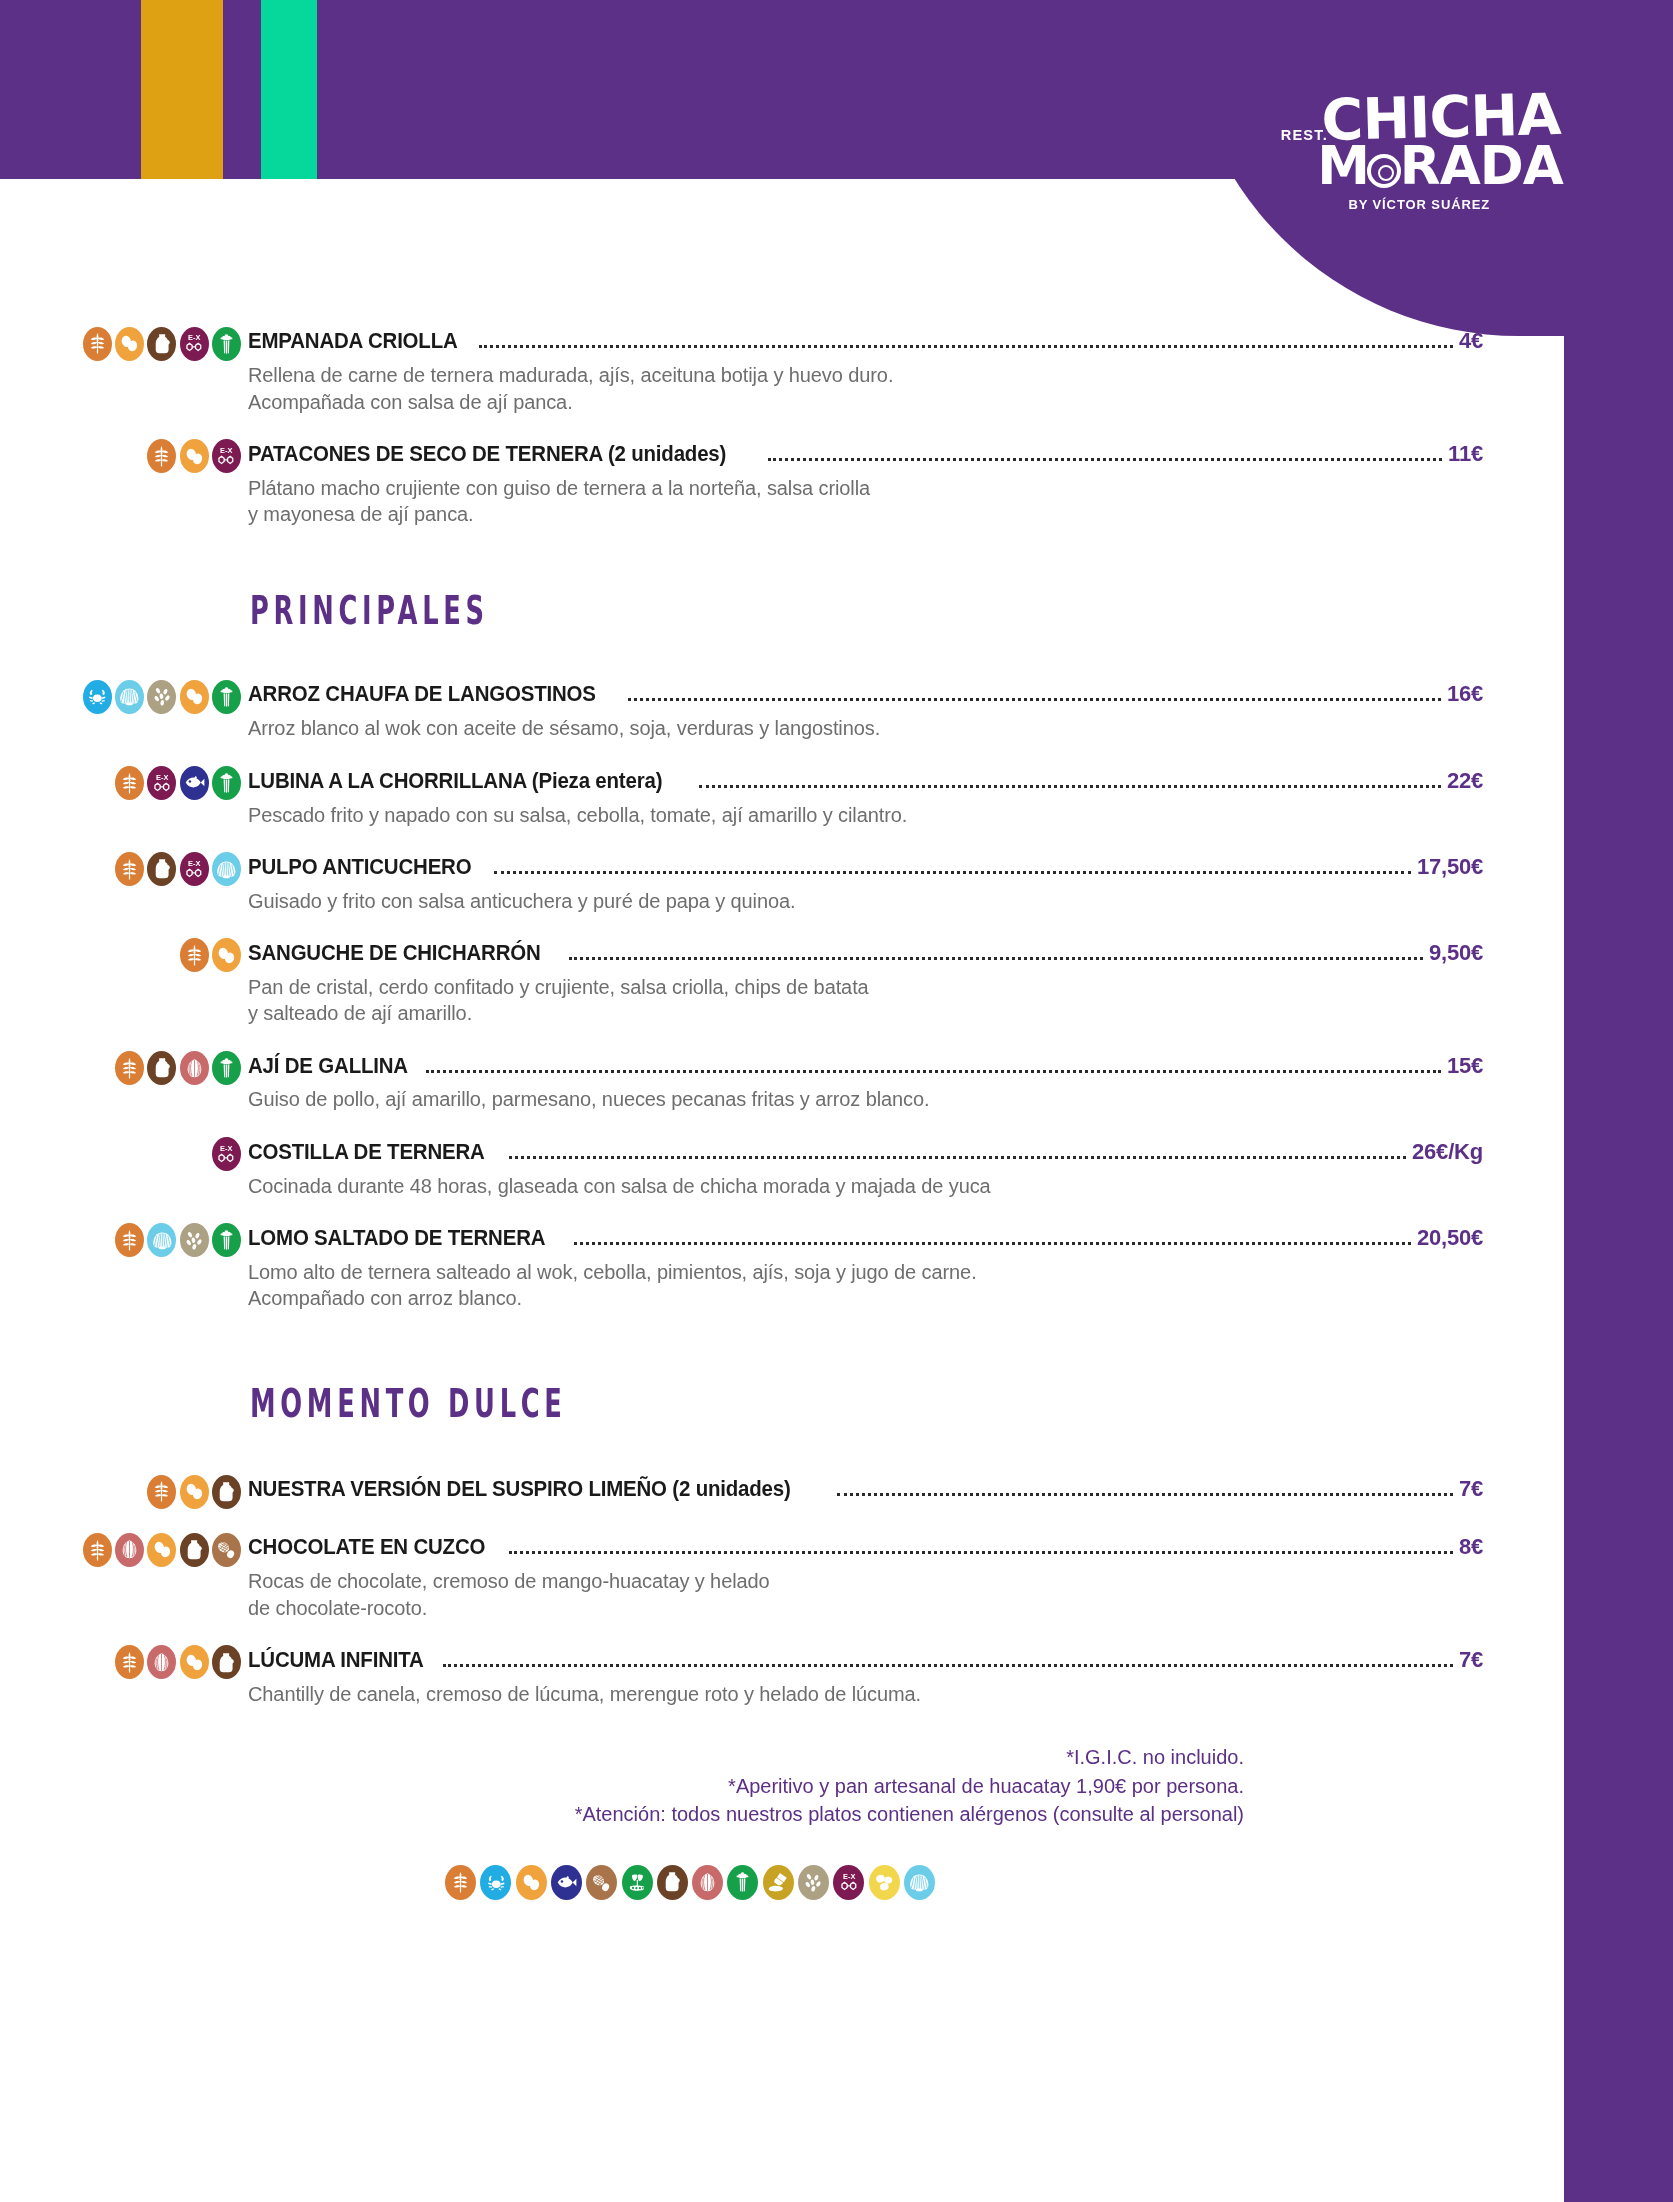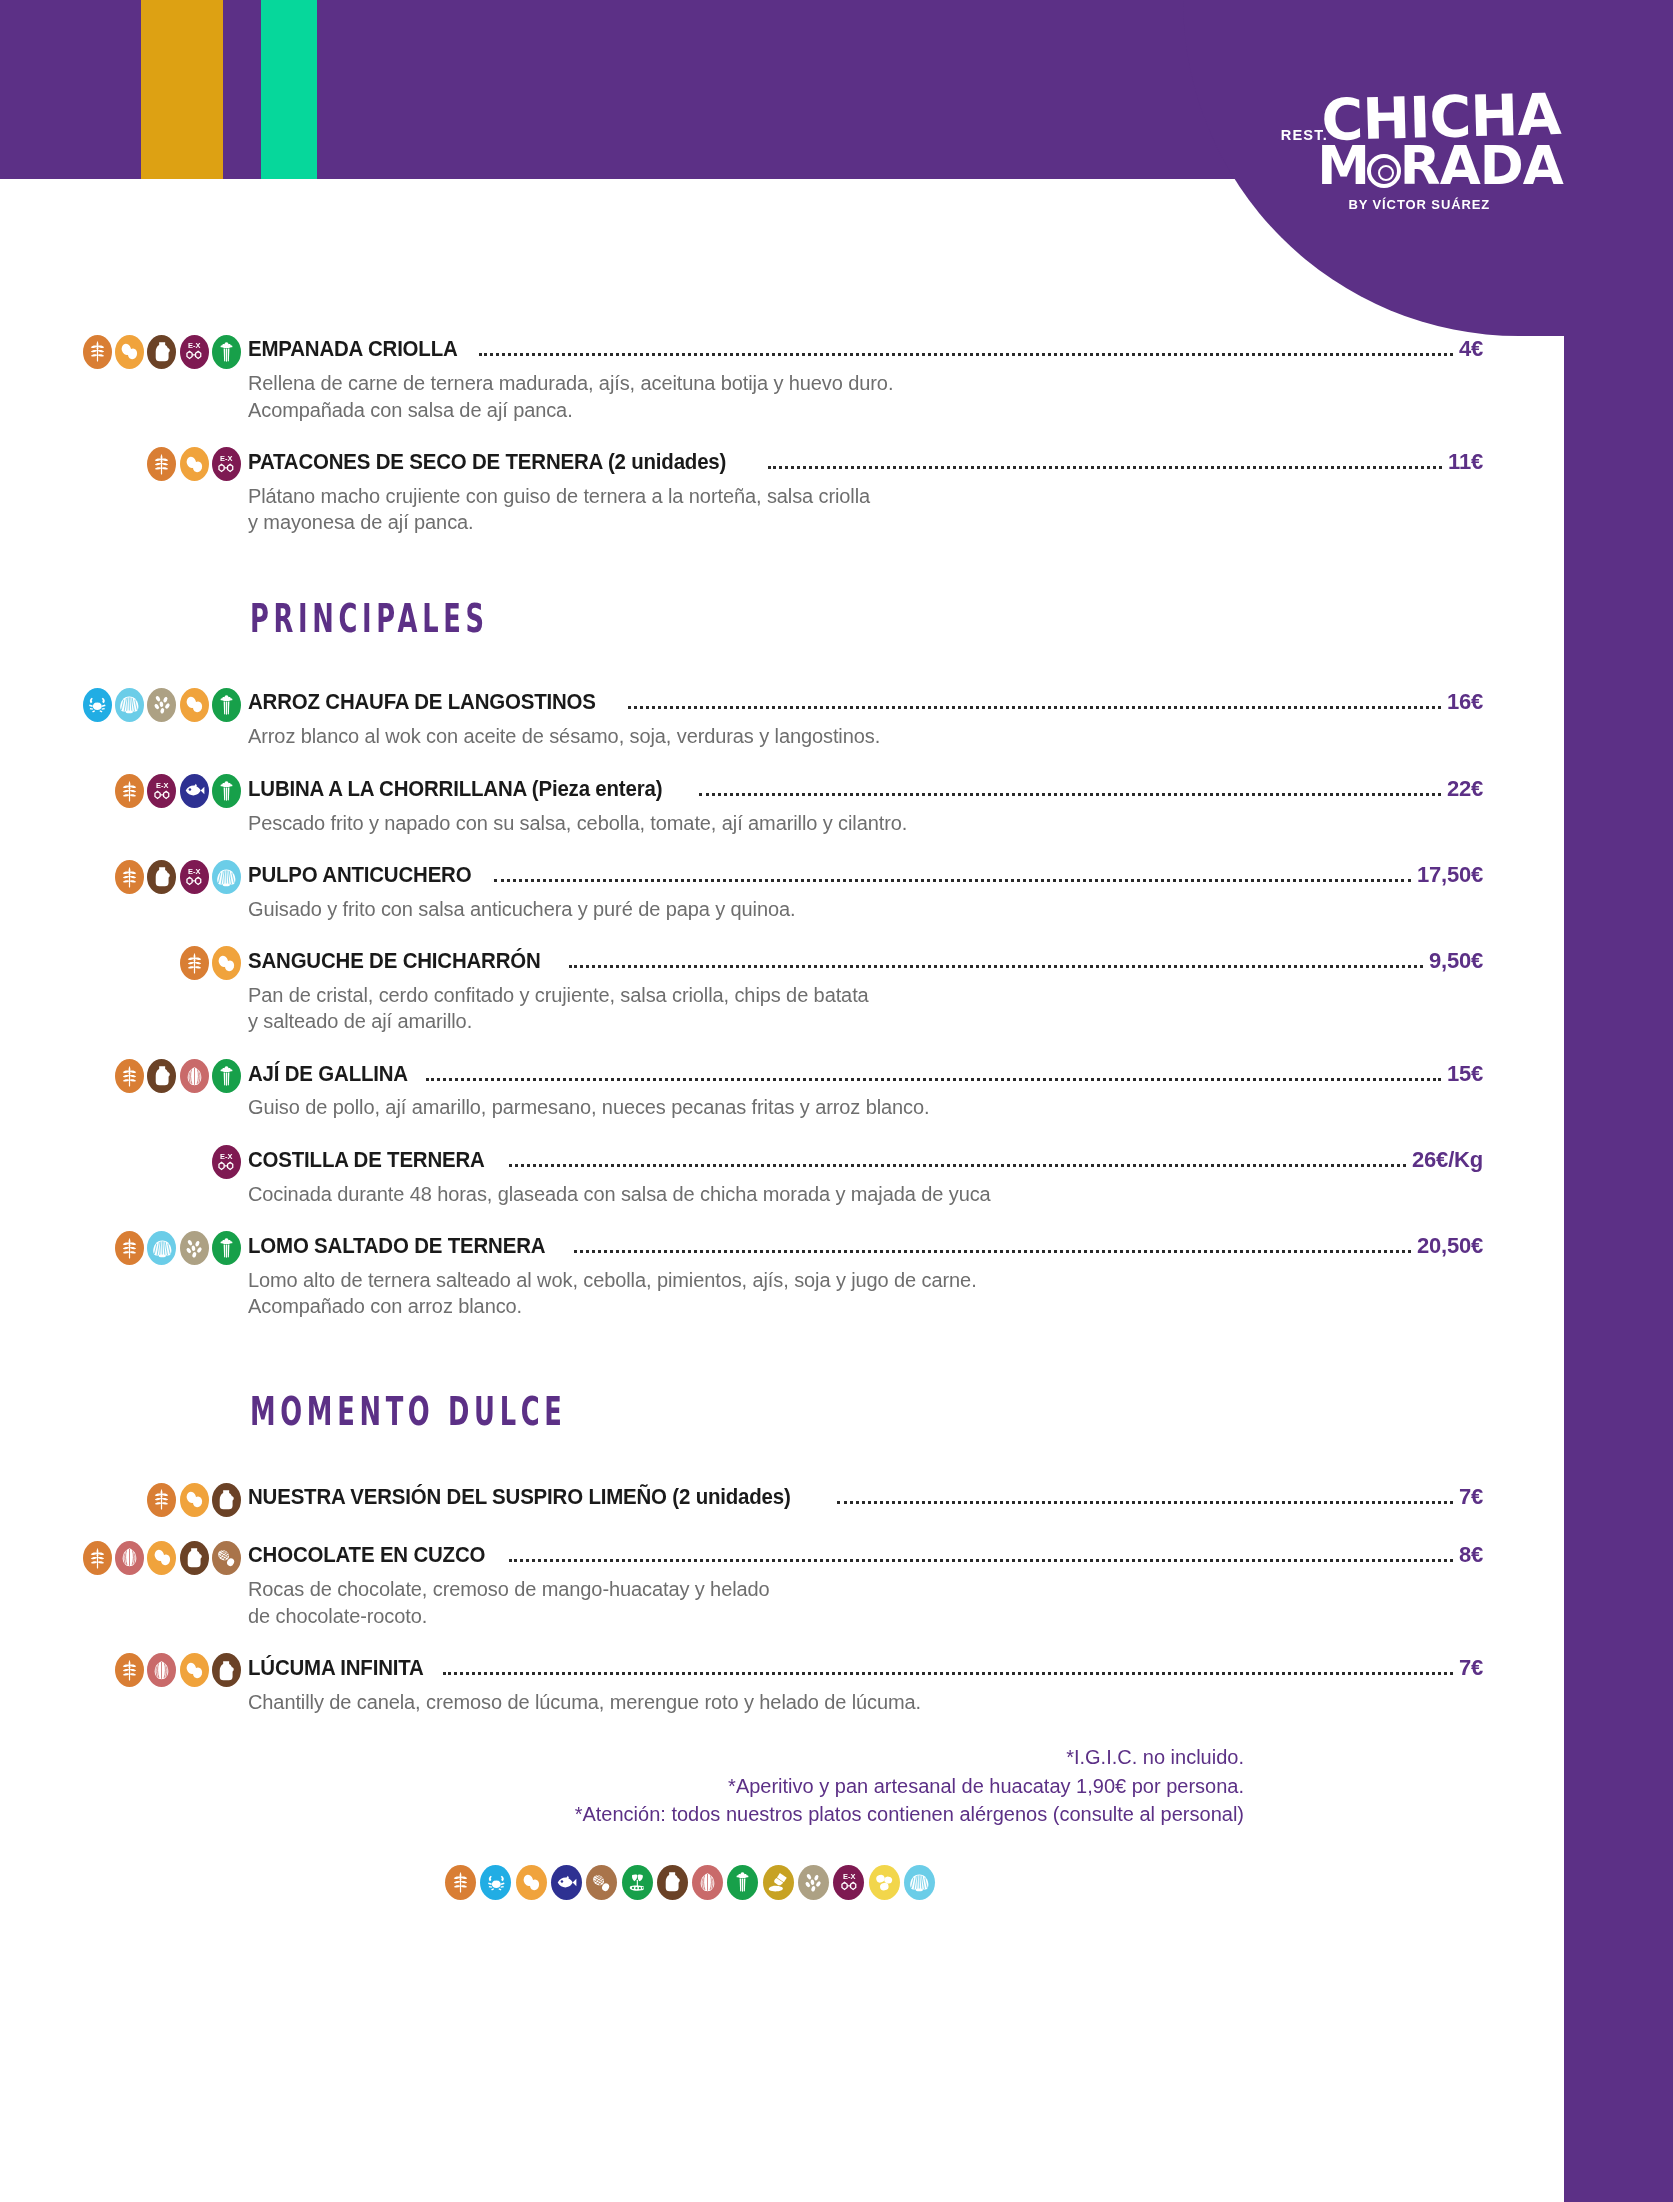--- a/index.html
+++ b/index.html
@@ -115,21 +115,21 @@
     font-weight: bold;
     letter-spacing: 0.9px;
     margin-top: 5.2px;
     text-align: center;
     padding-right: 3.4px;
   }
 
   
   .content {
     position: absolute;
-    top: 16px; left: 0;
+    top: 8px; left: 0;
     width: 1483px;
     z-index: 4;
     padding: 0;
   }
 
   .menu-list { margin: 0; padding: 0; }
 
   .dish {
     position: relative;
     margin-bottom: 22.4px;
@@ -214,21 +214,21 @@
     transform-origin: left center;
   }
 
   
   .footer-notes {
     text-align: right;
     color: #5C3086;
     font-size: 20px;
     line-height: 1.42;
     padding-right: 239px;
-    margin-top: 28px;
+    margin-top: 36px;
   }
   .legend-row {
     display: flex;
     justify-content: center;
     align-items: center;
     gap: 4.3px;
     margin-top: 36px;
     padding-right: 103px;
   }
   .legend-row .icon {

